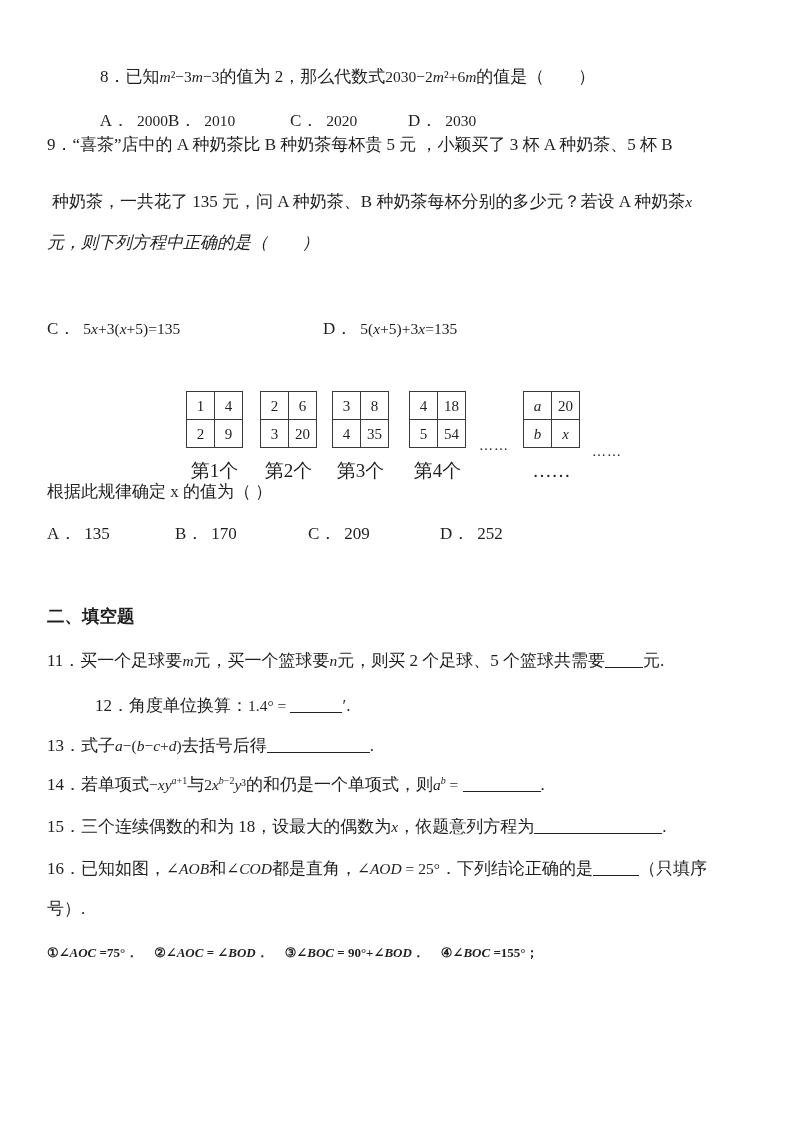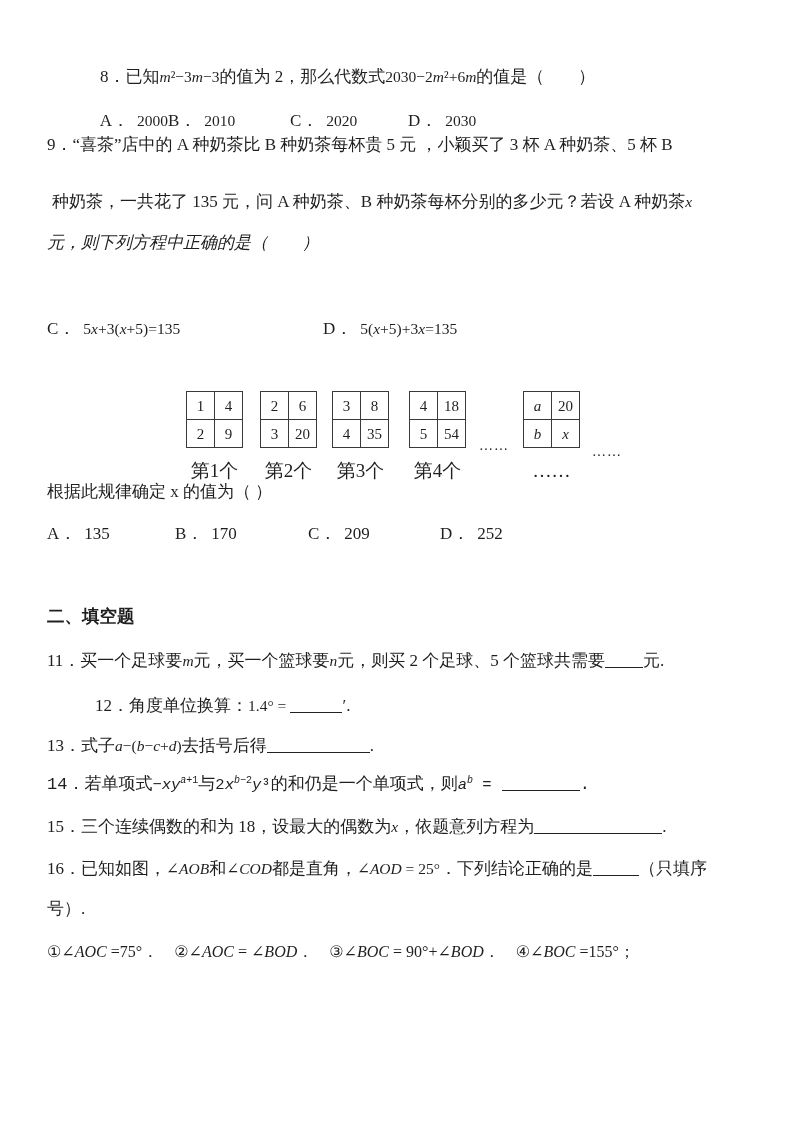--- a/index.html
+++ b/index.html
@@ -28,30 +28,30 @@
   table.tbl td {
     border:1.4px solid #3a3a3a; width:27px; height:27px;
     text-align:center; font-size:15px; padding:0; font-family:"Liberation Serif",serif;
   }
   .tbl-label { font-size:19px; margin-top:14px; line-height:18px; }
   .dots { font-size:14px; letter-spacing:1px; }
   .gap17{margin-left:17px;} .gap15{margin-left:15px;} .gap20{margin-left:20px;}
   .gap13{margin-left:13px;} .gap14{margin-left:14px;} .gap12{margin-left:12px;}
   .dots-mid { margin-top:44px; }
   .dots-right { margin-top:50px; }
-  .item { margin-right:16px; font-size:16px; }
+  .item { margin-right:16px; font-size:13px;font-weight:bold; }
   
   #q8-stem{left:100px;top:66px;}   #q8-options{left:95px;top:110px;}
   #q9-line1{left:47px;top:134px;}  #q9-line2{left:52px;top:191px;}  #q9-line3{left:47px;top:232px;font-style:italic;}
   #q9-optrow1{left:47px;top:276px;} #q9-optrow2{left:47px;top:318px;}
   #q10-stem{left:47px;top:358px;}  #q10-figure{left:186px;top:391px;}
   #q10-post{left:47px;top:481px;}  #q10-options{left:47px;top:523px;}
   #section2-title{left:47px;top:605px;}
   #q11{left:47px;top:650px;} #q12{left:47px;top:695px;margin-left:48px;} #q13{left:47px;top:735px;}
-  #q14{left:47px;top:774px;font-family:Liberation Mono, monospace;} #q15{left:47px;top:816px;}
+  #q14{left:47px;top:774px;} #q15{left:47px;top:816px;}
   #q16-line1{left:47px;top:858px;} #q16-line2{left:47px;top:898px;}
   #q16-items{left:47px;top:941px;}
   .bl-q11{width:38px;} .bl-q12{width:52px;} .bl-q13{width:103px;}
   .bl-q14{width:78px;} .bl-q15{width:128px;} .bl-q16{width:46px;}
 </style>
 </head>
 <body>
 
 <div class="page">
 

